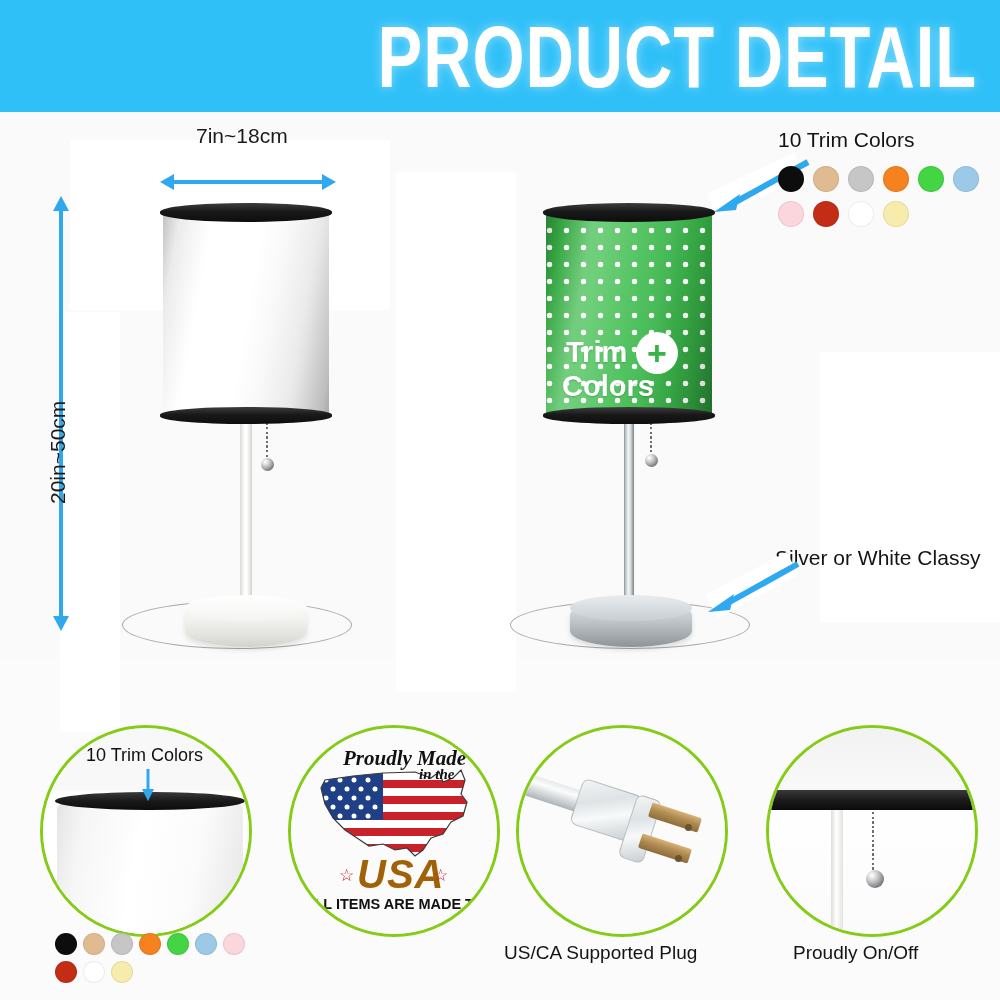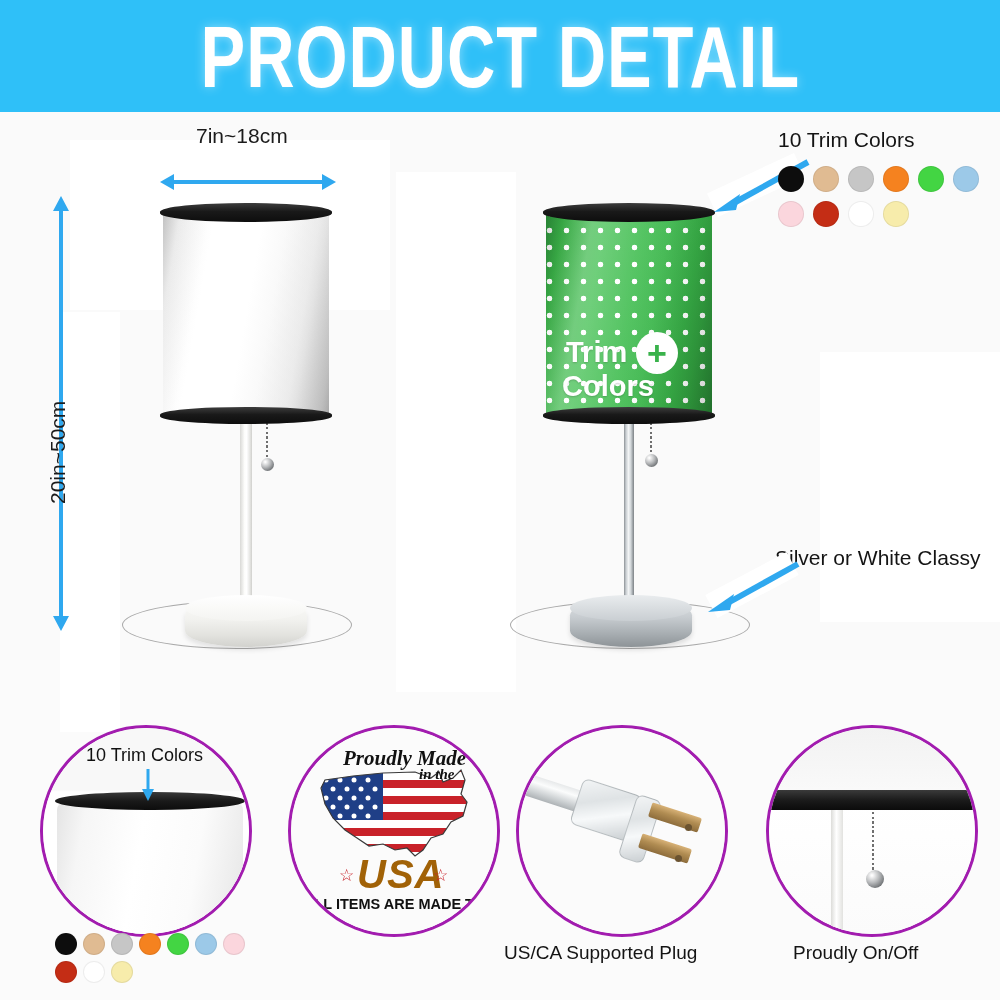--- a/index.html
+++ b/index.html
@@ -8,21 +8,21 @@
     background: #ffffff;
     font-family: "Liberation Sans", sans-serif;
     overflow: hidden;
   }
   #page { position: relative; width: 1000px; height: 1000px; background: #fbfbfb; }
 
   
   .banner {
     position: absolute; left: 0; top: 0; width: 1000px; height: 112px;
     background: #2fc0f8;
-    display: flex; align-items: center; justify-content: center;
+    display: flex; align-items: center; justify-content: flex-end;
   }
   .banner-title {
     color: #ffffff;
     font-family: "Liberation Sans", sans-serif;
     font-size: 72px; font-weight: bold;
     letter-spacing: 1px;
     transform: scaleX(0.93) scaleY(1.22);
     text-shadow: 0 0 10px rgba(255,255,255,0.45);
     white-space: nowrap;
   }
@@ -196,21 +196,21 @@
     border-bottom: 4px solid #111111;
     padding-bottom: 1px; margin-left: 1px;
     transform: scaleX(0.92);
   }
 
   
   .feature-row { position: absolute; left: 0; top: 715px; width: 1000px; height: 285px; }
   .circle {
     position: absolute;
     border-radius: 50%;
-    border: 3px solid #a21caf;
+    border: 3px solid #84cc16;
     background: #f7f7f7;
     overflow: hidden;
   }
   .circle-cap {
     position: absolute; left: 0; top: 0; width: 100%; height: 100%;
     border-radius: 50%;
   }
   .feature-caption {
     position: absolute;
     font-family: "Liberation Sans", sans-serif;

